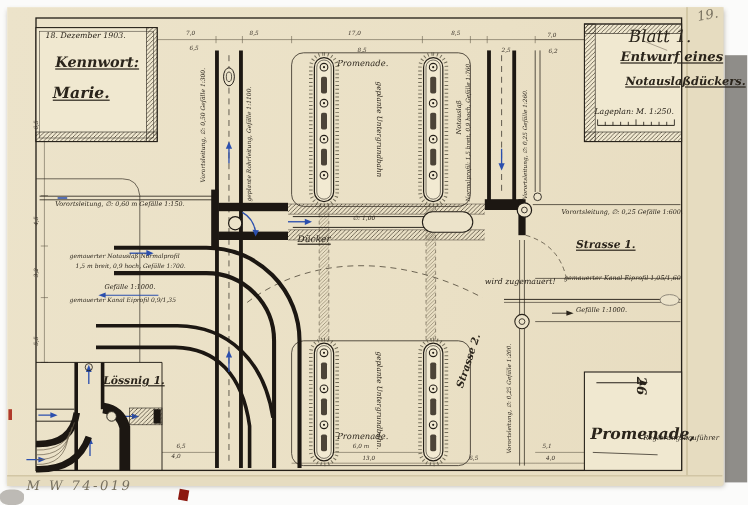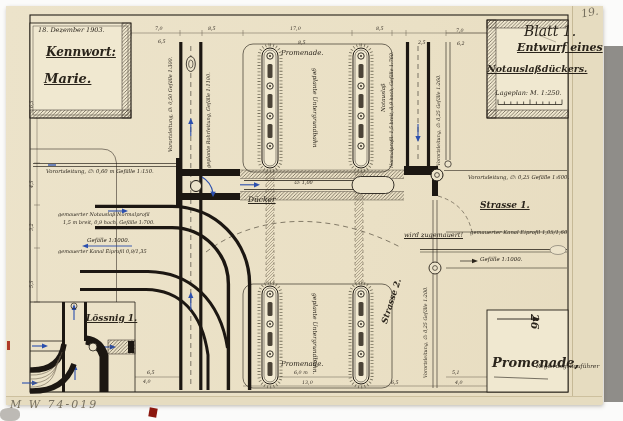--- a/index.html
+++ b/index.html
@@ -298,46 +298,46 @@
       <g stroke="#6e6350" stroke-width="0.6" fill="none">
         <path d="M30,375 Q56,376 62,352"></path>
           <path d="M30,379 Q55,380 60,356"></path>
         <path d="M30,383 Q54,384 58,360"></path>
           <path d="M30,387 Q54,388 57,363"></path>
       </g>
     </g>
   </svg>
 
   <div class="lbl pencil" style="left:581px;top:7px;font-size:11px;transform:rotate(-10deg);">19.</div>
-  <div class="lbl pencil" style="left:10px;top:399px;font-size:11px;letter-spacing:2px;">M W 74-019</div>
+  <div class="lbl pencil" style="left:22px;top:399px;font-size:11px;letter-spacing:2px;">M W 74-019</div>
 
   <div class="lbl" style="left:38px;top:27px;font-size:6.5px;">18. Dezember 1903.</div>
   <div class="lbl u b" style="left:46px;top:46px;font-size:12px;">Kennwort:</div>
   <div class="lbl u b" style="left:44px;top:72px;font-size:13px;">Marie.</div>
 
   <div class="lbl" style="left:524px;top:24px;font-size:14px;">Blatt 1.</div>
   <div class="lbl u b ctr" style="left:489px;top:42px;width:78px;font-size:11px;padding-left:28px;">Entwurf eines</div>
-  <div class="lbl u b ctr" style="left:487px;top:64px;width:82px;font-size:9.5px;">Notauslaßdückers.</div>
+  <div class="lbl u b ctr" style="left:487px;top:64px;width:82px;font-size:9.5px;padding-left:34px;">Notauslaßdückers.</div>
   <div class="lbl ctr" style="left:489px;top:90px;width:79px;font-size:6.5px;">Lageplan: M. 1:250.</div>
 
   <div class="lbl b rotcw" style="left:540px;top:314px;font-size:11px;">26</div>
   <div class="lbl b" style="left:492px;top:356px;font-size:13px;">Promenade,</div>
   <div class="lbl" style="left:536px;top:364px;font-size:5.8px;">Regierungsbauführer</div>
 
   <div class="lbl u b" style="left:86px;top:314px;font-size:9px;">Lössnig 1.</div>
 
   <div class="lbl" style="left:281px;top:50px;font-size:7px;">Promenade.</div>
   <div class="lbl" style="left:281px;top:361px;font-size:7px;">Promenade.</div>
   <div class="lbl rotcw" style="left:318px;top:68px;font-size:6px;">geplante Untergrundbahn</div>
   <div class="lbl rotcw" style="left:318px;top:293px;font-size:6px;">geplante Untergrundbahn.</div>
   <div class="lbl u" style="left:248px;top:196px;font-size:7.5px;">Dücker</div>
   <div class="lbl" style="left:294px;top:180px;font-size:5px;">∅: 1,00</div>
   <div class="lbl u b" style="left:480px;top:201px;font-size:9px;">Strasse 1.</div>
   <div class="lbl b" style="left:380px;top:322px;font-size:8.5px;transform:rotate(-72deg);transform-origin:left top;">Strasse 2.</div>
-  <div class="lbl" style="left:404px;top:232px;font-size:6.5px;text-decoration:underline;">wird zugemauert!</div>
+  <div class="lbl" style="left:404px;top:232px;font-size:6.5px;">wird zugemauert!</div>
   <div class="lbl" style="left:46px;top:169px;font-size:5.3px;">Vorortsleitung, ∅: 0,60 m Gefälle 1:150.</div>
   <div class="lbl" style="left:58px;top:212px;font-size:5px;">gemauerter Notauslaß Normalprofil</div>
   <div class="lbl" style="left:63px;top:220px;font-size:5px;">1,5 m breit, 0,9 hoch, Gefälle 1:700.</div>
   <div class="lbl" style="left:87px;top:238px;font-size:5.5px;">Gefälle 1:1000.</div>
   <div class="lbl" style="left:58px;top:249px;font-size:5px;">gemauerter Kanal Eiprofil 0,9/1,35</div>
   <div class="lbl" style="left:468px;top:175px;font-size:5.3px;">Vorortsleitung, ∅: 0,25 Gefälle 1:600.</div>
   <div class="lbl" style="left:470px;top:230px;font-size:5.3px;">gemauerter Kanal Eiprofil 1,05/1,60</div>
   <div class="lbl" style="left:480px;top:257px;font-size:5.5px;">Gefälle 1:1000.</div>
   <div class="lbl rotccw" style="left:168px;top:152px;font-size:5px;">Vorortsleitung, ∅: 0,50 Gefälle 1:300.</div>
   <div class="lbl rotccw" style="left:206px;top:168px;font-size:5px;">geplante Rohrleitung, Gefälle 1:1100.</div>

